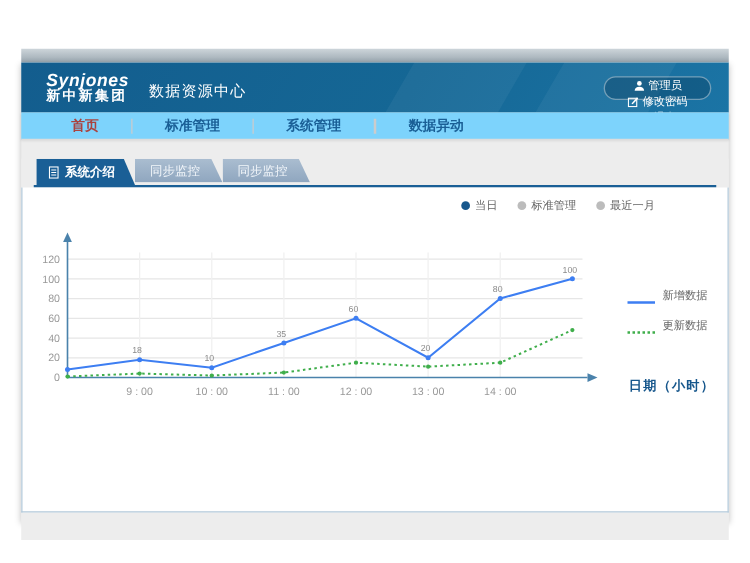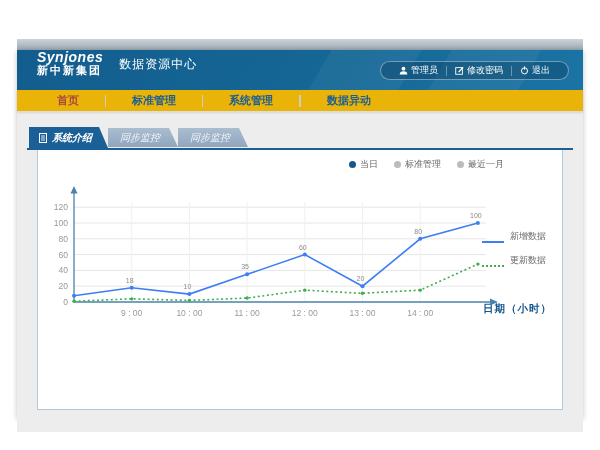--- a/index.html
+++ b/index.html
@@ -6,48 +6,48 @@
   body { font-family:"Liberation Sans","DejaVu Sans",sans-serif; background:#fff; }
   .stage { position:relative; width:600px; height:450px; background:#fff; overflow:hidden; }
 
   .pre-band { position:absolute; left:17px; top:39px; width:566px; height:11px;
     background:linear-gradient(#cdd5da,#9aa7b0); }
 
   .app { position:absolute; left:17px; top:50px; width:566px; height:368px;
     background:#ededed; box-shadow:0 1px 5px rgba(0,0,0,.25); }
 
   
-  .hdr { position:relative; height:40px; background:linear-gradient(120deg,#135d8e 0%,#156795 55%,#1b74a5 100%); overflow:hidden; display:flex; align-items:flex-start; }
+  .hdr { position:relative; height:40px; background:linear-gradient(120deg,#135d8e 0%,#156795 55%,#1b74a5 100%); overflow:hidden; display:flex; align-items:center; }
   .hdr .streak { position:absolute; top:-10px; height:70px; width:90px; background:rgba(255,255,255,.05); transform:skewX(-30deg); }
   .logo { margin-left:20px; color:#fff; line-height:1.05; }
   .logo .en { font-size:14px; font-weight:bold; font-style:italic; letter-spacing:.5px; }
   .logo .cn { font-size:11px; font-weight:bold; letter-spacing:2px; }
   .app-title { color:#fff; font-size:12px; margin-left:16px; margin-top:6px; letter-spacing:1px; }
   .userbar { position:absolute; right:14px; top:11px; height:19px; display:flex; align-items:center;
-    background:rgba(8,55,86,.35); border:1px solid rgba(255,255,255,.4); border-radius:10px; padding:0 10px; }
+    background:rgba(8,55,86,.35); border:1px solid rgba(255,255,255,.4); border-radius:10px; padding:0 10px;flex-direction:column; }
   .userbar .uitem { display:flex; align-items:center; gap:3px; color:#fff; font-size:9px; padding:0 8px; cursor:pointer; white-space:nowrap; }
   .userbar .usep { width:1px; height:10px; background:rgba(255,255,255,.35); }
 
   
-  .nav { height:22px; background:#eab308; border-bottom:1px solid #dcdcdc; box-shadow:0 1px 2px rgba(0,0,0,.10); display:flex; align-items:center; padding-left:14px; position:relative; z-index:2; }
+  .nav { height:22px; background:#7dd3fc; border-bottom:1px solid #dcdcdc; box-shadow:0 1px 2px rgba(0,0,0,.10); display:flex; align-items:center; padding-left:14px; position:relative; z-index:2; }
   .nav .nitem { font-size:11px; font-weight:bold; color:#1a5f96; padding:0 26px; cursor:pointer; white-space:nowrap; }
   .nav .nitem.active { color:#aa4440; }
   .nav .nsep { width:1px; height:12px; background:#ccc; }
 
   
   .content { position:relative; height:305px; background:#ededed; }
-  .tabs { display:flex; align-items:center; margin:15px 10px 0 12px; height:21px;font-style:italic; }
+  .tabs { display:flex; align-items:flex-start; margin:15px 10px 0 12px; height:21px; }
   .tab { clip-path:polygon(0 0,calc(100% - 9px) 0,100% 100%,0 100%); }
   .tab.active { background:#1a5f96; color:#fff; font-size:10px; font-weight:bold; height:21px;
     display:flex; align-items:center; gap:5px; padding:0 16px 0 10px; cursor:default; }
   .tab.idle { background:linear-gradient(#aabdd0,#8fa6bf); color:#f2f6fa; font-size:10px; height:19px;
     display:flex; align-items:center; padding:0 18px 0 12px; margin-left:0; cursor:pointer; }
   .tabline { height:2px; background:#1a5f96; margin:0 10px; }
 
-  .panel { position:relative; margin:0 20px; height:260px; background:#fff; border:1px solid #b3c9da; border-top:none; }
+  .panel { position:relative; margin:0 0; height:260px; background:#fff; border:1px solid #b3c9da; border-top:none; }
 
   .filters { position:absolute; top:8px; right:58px; display:flex; gap:16px; }
   .filter { display:flex; align-items:center; gap:4px; font-size:9px; color:#666; cursor:pointer; }
   .filter .dot { width:7px; height:7px; border-radius:50%; background:#bcbcbc; }
   .filter.sel .dot { background:#17578c; }
 
   .ylabel { position:absolute; left:44px; top:22px; font-size:10.5px; font-weight:bold; color:#17578c; letter-spacing:1px; }
   .xlabel { position:absolute; right:10px; top:152px; font-size:10.5px; font-weight:bold; color:#17578c; letter-spacing:1px;text-align:center; }
 
   svg.chart { position:absolute; left:12px; top:34px; }

